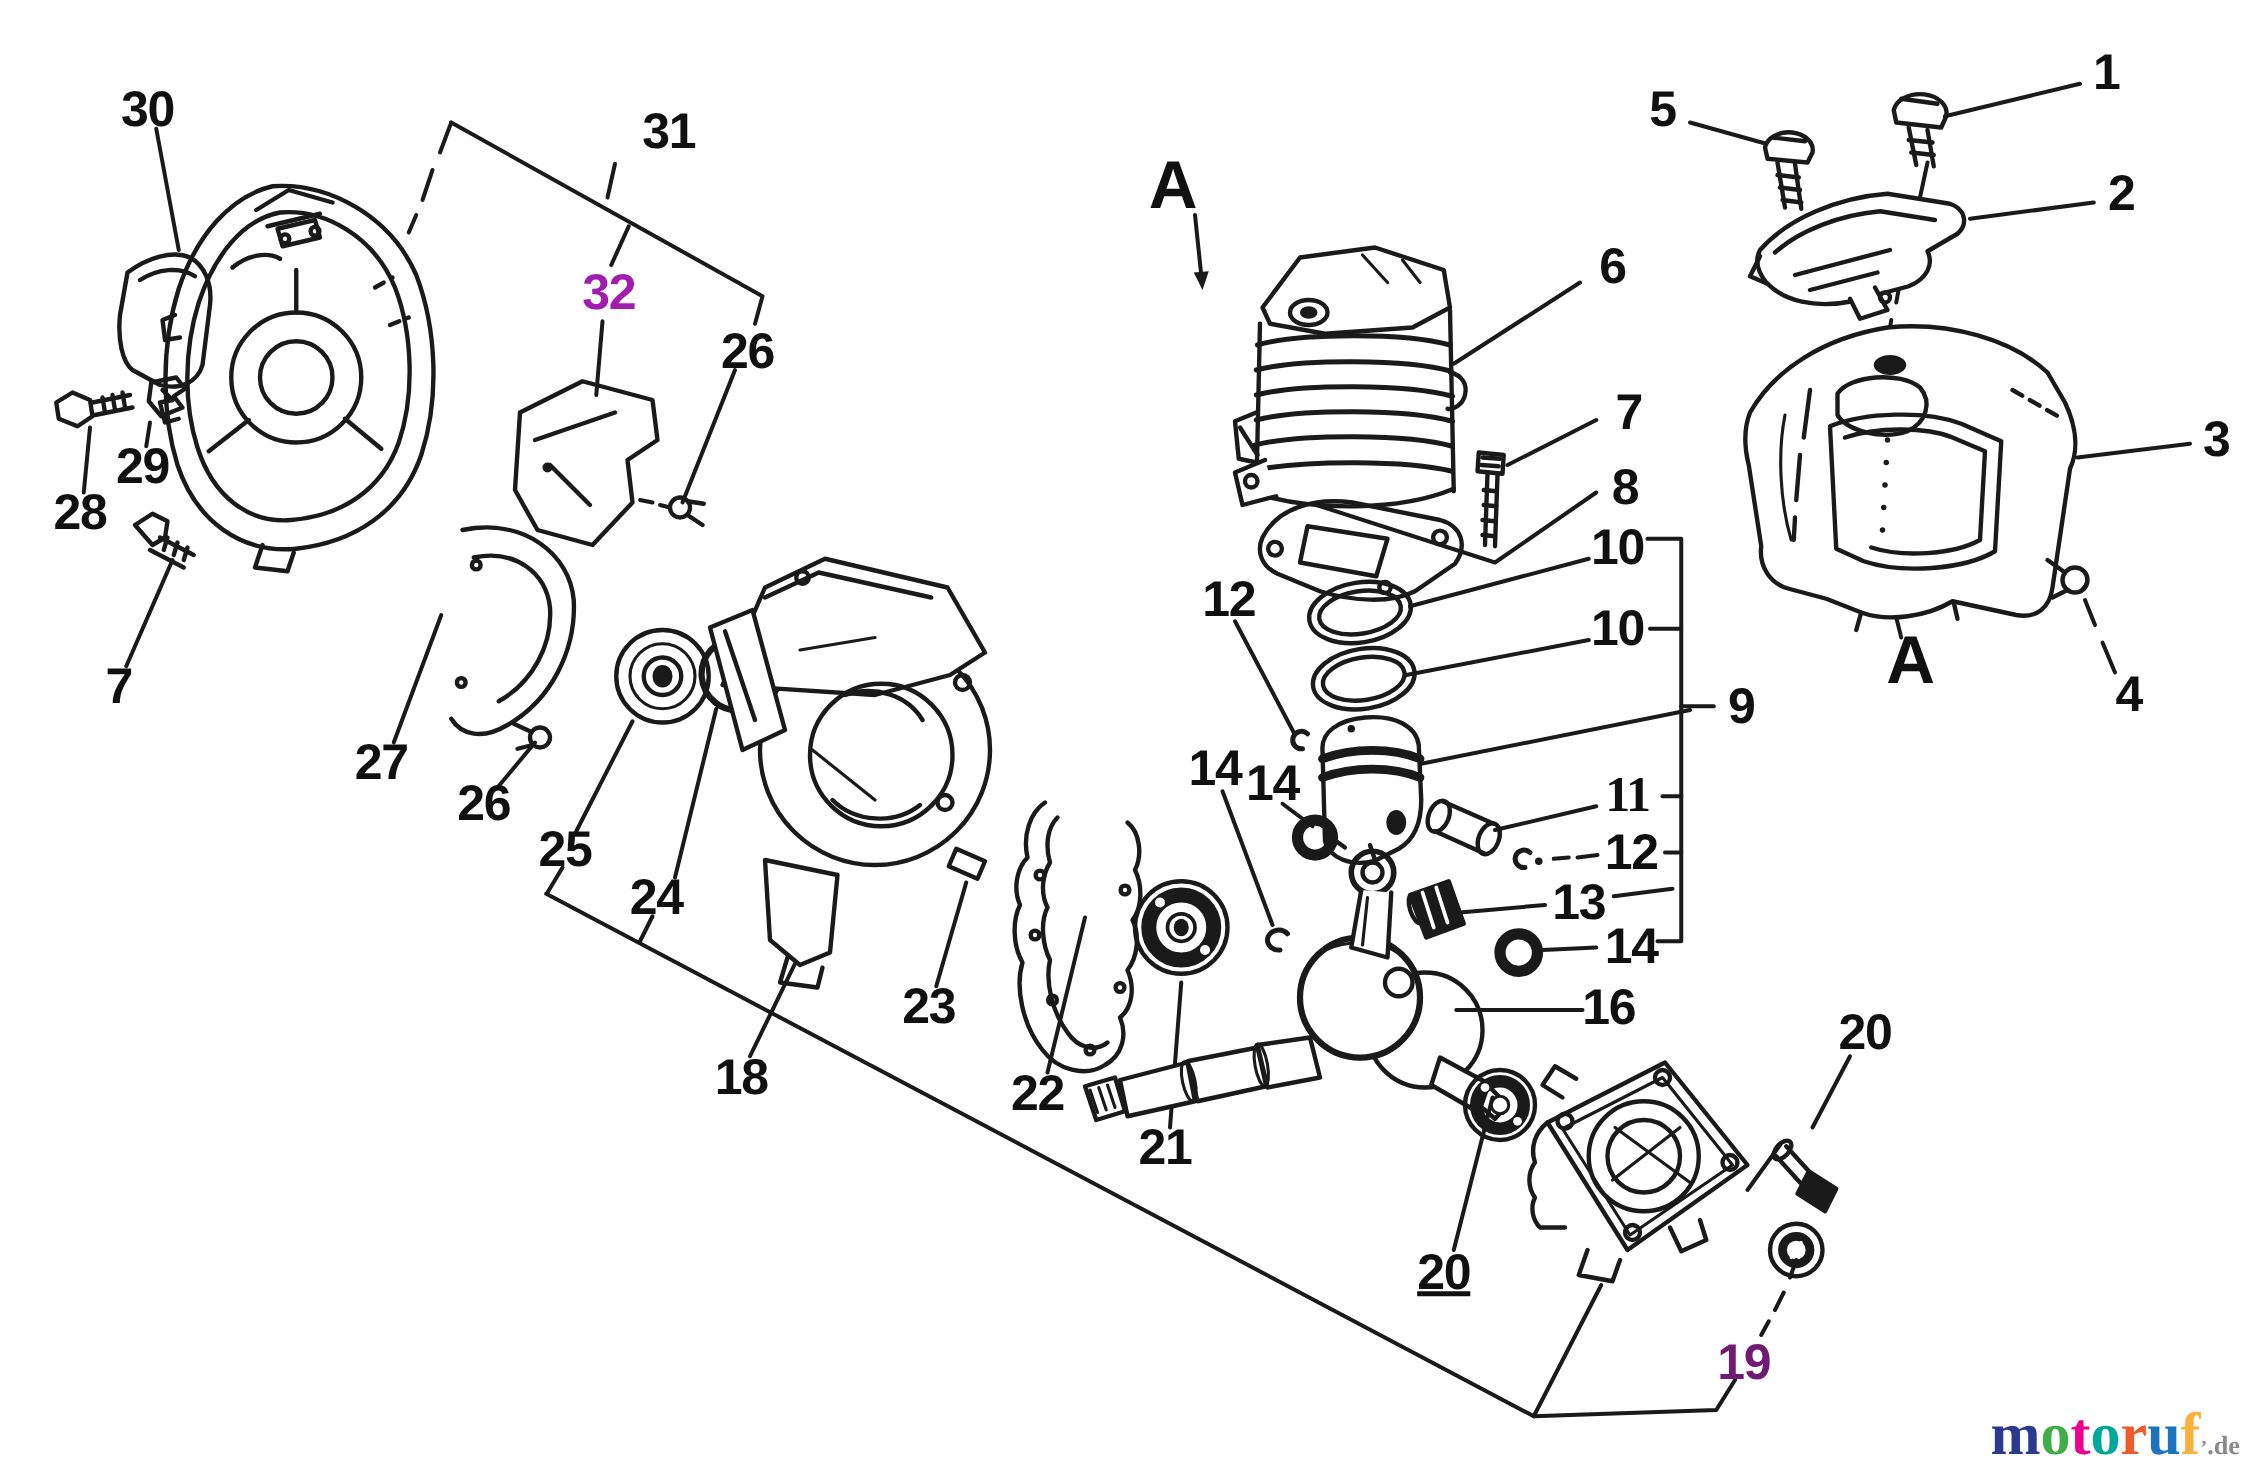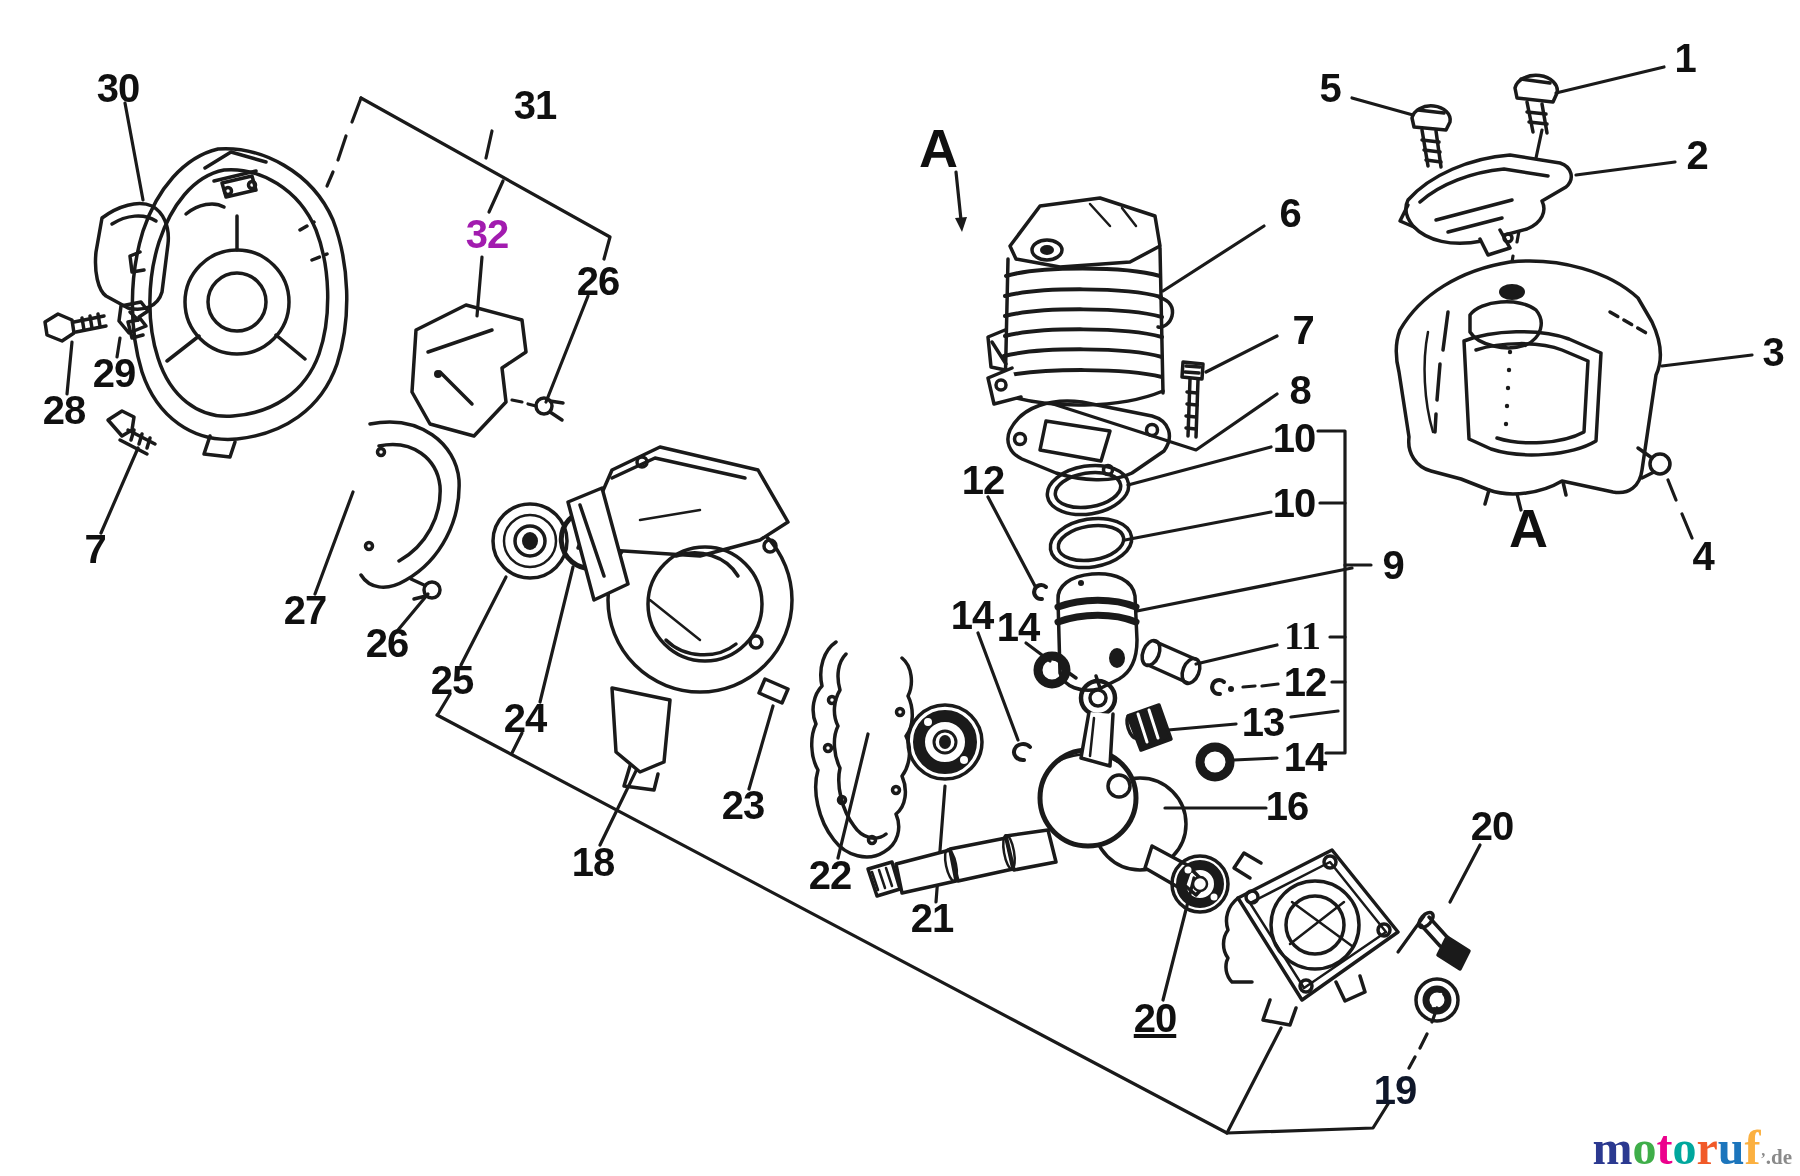--- a/index.html
+++ b/index.html
@@ -411,21 +411,21 @@
     <div class="callout" style="left: 1302px; top: 636px; font-size: 40px; color: rgb(16, 16, 16); font-family: Liberation Serif, serif;">11</div>
     <div class="callout" style="left: 1305px; top: 682px; font-size: 40px; color: rgb(16, 16, 16);">12</div>
     <div class="callout" style="left: 1263px; top: 722px; font-size: 40px; color: rgb(16, 16, 16);">13</div>
     <div class="callout" style="left: 1305px; top: 757px; font-size: 40px; color: rgb(16, 16, 16);">14</div>
     <div class="callout" style="left: 983px; top: 480px; font-size: 40px; color: rgb(16, 16, 16);">12</div>
     <div class="callout" style="left: 972px; top: 615px; font-size: 40px; color: rgb(16, 16, 16);">14</div>
     <div class="callout" style="left: 1018px; top: 627px; font-size: 40px; color: rgb(16, 16, 16);">14</div>
     <div class="callout" style="left: 1287px; top: 806px; font-size: 40px; color: rgb(16, 16, 16);">16</div>
     <div class="callout" style="left: 1492px; top: 826px; font-size: 40px; color: rgb(16, 16, 16);">20</div>
     <div class="callout" style="left: 593px; top: 862px; font-size: 40px; color: rgb(16, 16, 16);">18</div>
-    <div class="callout" style="left: 1395px; top: 1090px; font-size: 40px; color: #0f172a;">19</div>
+    <div class="callout" style="left: 1395px; top: 1090px; font-size: 40px; color: #701a75;">19</div>
     <div class="callout" style="left: 1155px; top: 1018px; font-size: 40px; color: rgb(16, 16, 16); text-decoration: underline;">20</div>
     <div class="callout" style="left: 932px; top: 918px; font-size: 40px; color: rgb(16, 16, 16);">21</div>
     <div class="callout" style="left: 830px; top: 875px; font-size: 40px; color: rgb(16, 16, 16);">22</div>
     <div class="callout" style="left: 743px; top: 805px; font-size: 40px; color: rgb(16, 16, 16);">23</div>
     <div class="callout" style="left: 525px; top: 718px; font-size: 40px; color: rgb(16, 16, 16);">24</div>
     <div class="callout" style="left: 452px; top: 680px; font-size: 40px; color: rgb(16, 16, 16);">25</div>
     <div class="callout" style="left: 387px; top: 643px; font-size: 40px; color: rgb(16, 16, 16);">26</div>
     <div class="callout" style="left: 305px; top: 610px; font-size: 40px; color: rgb(16, 16, 16);">27</div>
     <div class="callout" style="left: 64px; top: 410px; font-size: 40px; color: rgb(16, 16, 16);">28</div>
     <div class="callout" style="left: 114px; top: 373px; font-size: 40px; color: rgb(16, 16, 16);">29</div>

